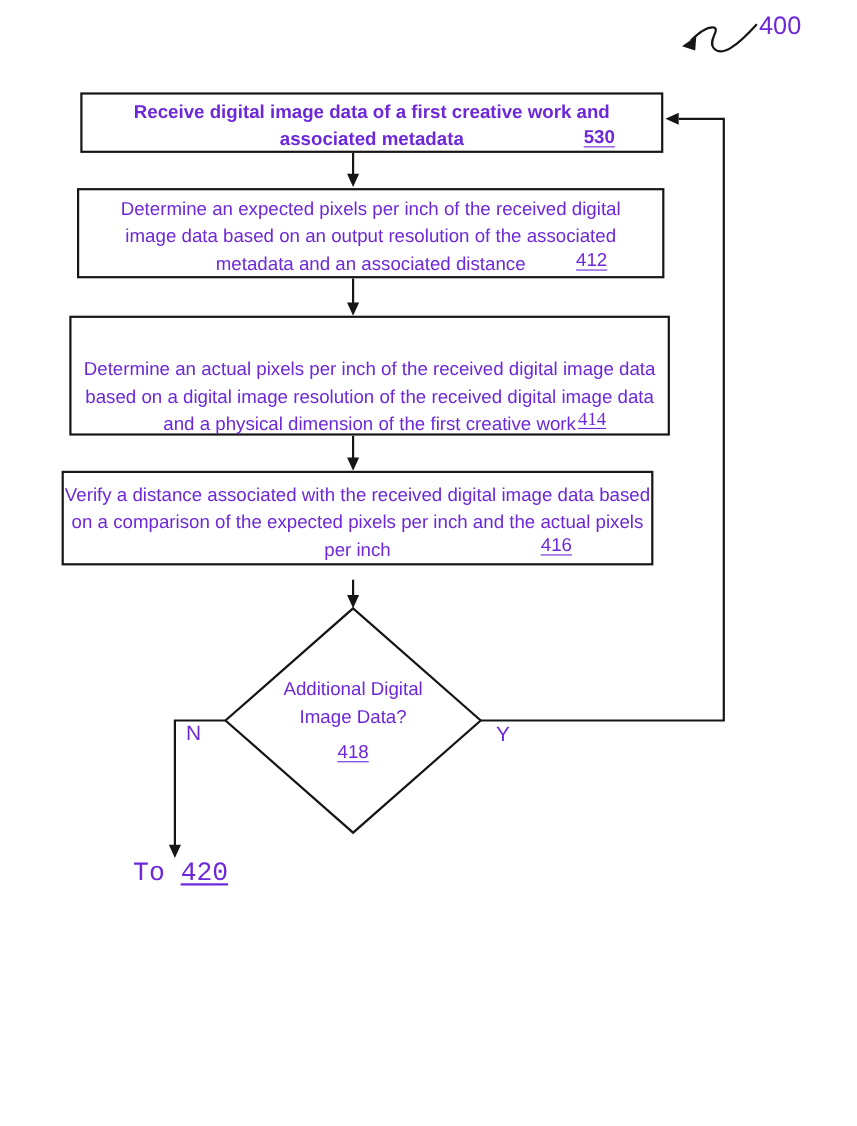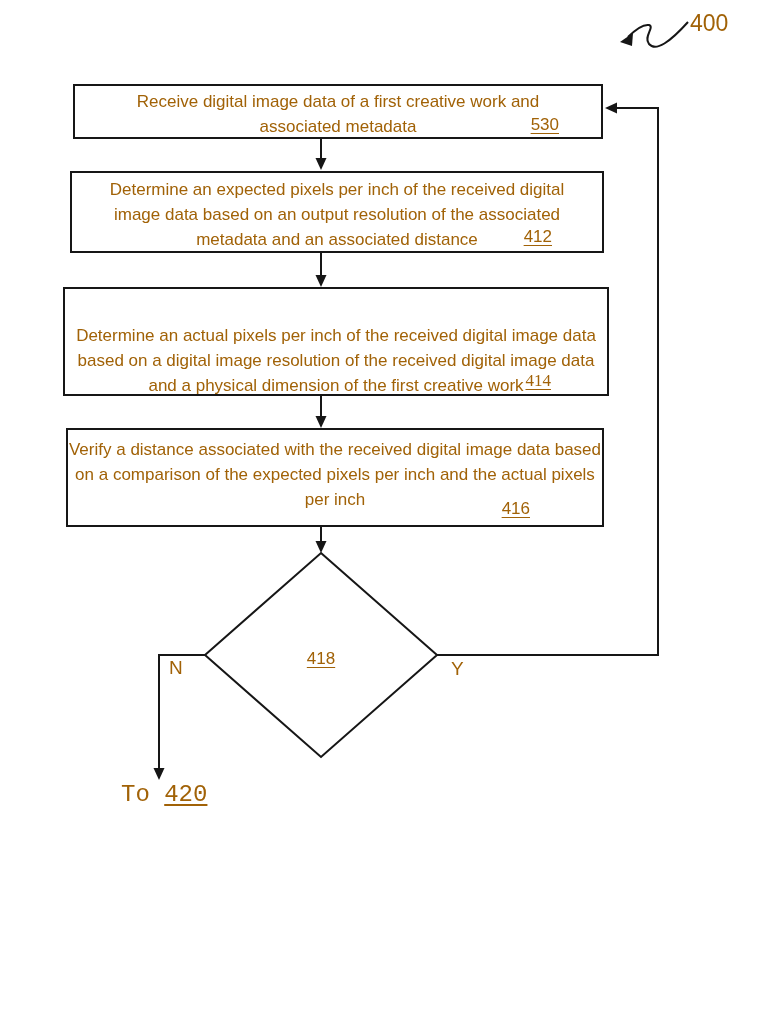--- a/index.html
+++ b/index.html
@@ -2,21 +2,21 @@
 <html><head>
 <meta charset="utf-8">
 <style>
   html, body { margin: 0; padding: 0; background: #ffffff; }
   .page {
     position: relative;
     width: 779px;
     height: 1024px;
     background: #ffffff;
     font-family: "Liberation Sans", sans-serif;
-    color: #a16207;
+    color: #6d28d9;
     overflow: hidden;
   }
   .svg-layer {
     position: absolute;
     left: 0; top: 0;
     width: 779px; height: 1024px;
     pointer-events: none;
   }
   .pbox {
     position: absolute;
@@ -28,24 +28,24 @@
     line-height: 25px;
   }
   .pbox .btext { display: block; }
   .bref {
     position: absolute;
     text-decoration: underline;
     text-underline-offset: 3px;
     font-size: 17px;
     line-height: 20px;
   }
-  .box-410 { left: 73px;  top: 84px;  width: 530px; height: 55px;  padding: 3px 30px 0; }
+  .box-410 { left: 73px;  top: 84px;  width: 530px; height: 55px;  padding: 3px 30px 0; font-weight: bold; }
   .box-412 { left: 70px;  top: 171px; width: 534px; height: 82px;  padding: 4px 14px 0; }
   .box-414 { left: 63px;  top: 287px; width: 546px; height: 109px; padding: 34px 1px 0; }
-  .box-416 { left: 66px;  top: 428px; width: 538px; height: 99px;  padding: 7px 0 0; }
+  .box-416 { left: 56px;  top: 428px; width: 538px; height: 86px;  padding: 7px 0 0; }
   .ref-410 { right: 42px; bottom: 2px; }
   .ref-412 { right: 50px; bottom: 4px; }
   .ref-414 { right: 56px; bottom: 3px; font-family: Liberation Serif, serif; }
   .ref-416 { right: 72px; bottom: 6px; margin-top: 46px; }
   .decision-text {
     position: absolute;
     left: 241px; top: 614px;
     width: 160px;
     text-align: center;
     font-size: 17px;
@@ -152,21 +152,21 @@
     <span class="btext">Determine an actual pixels per inch of the received digital image data based on a digital image resolution of the received digital image data and a physical dimension of the first creative work</span>
     <span class="bref ref-414">414</span>
   </div>
 
   <div class="pbox box-416">
     <span class="btext">Verify a distance associated with the received digital image data based on a comparison of the expected pixels per inch and the actual pixels per inch</span>
     <span class="bref ref-416">416</span>
   </div>
 
   <div class="decision-text">
-    <br>
+    <span>Additional Digital Image Data?</span><br>
     <span class="decision-ref">418</span>
   </div>
 
   <div class="branch-label label-n">N</div>
   <div class="branch-label label-y">Y</div>
 
   <div class="exit-label"><span>To </span><span class="uref">420</span></div>
 
 
 </div>

